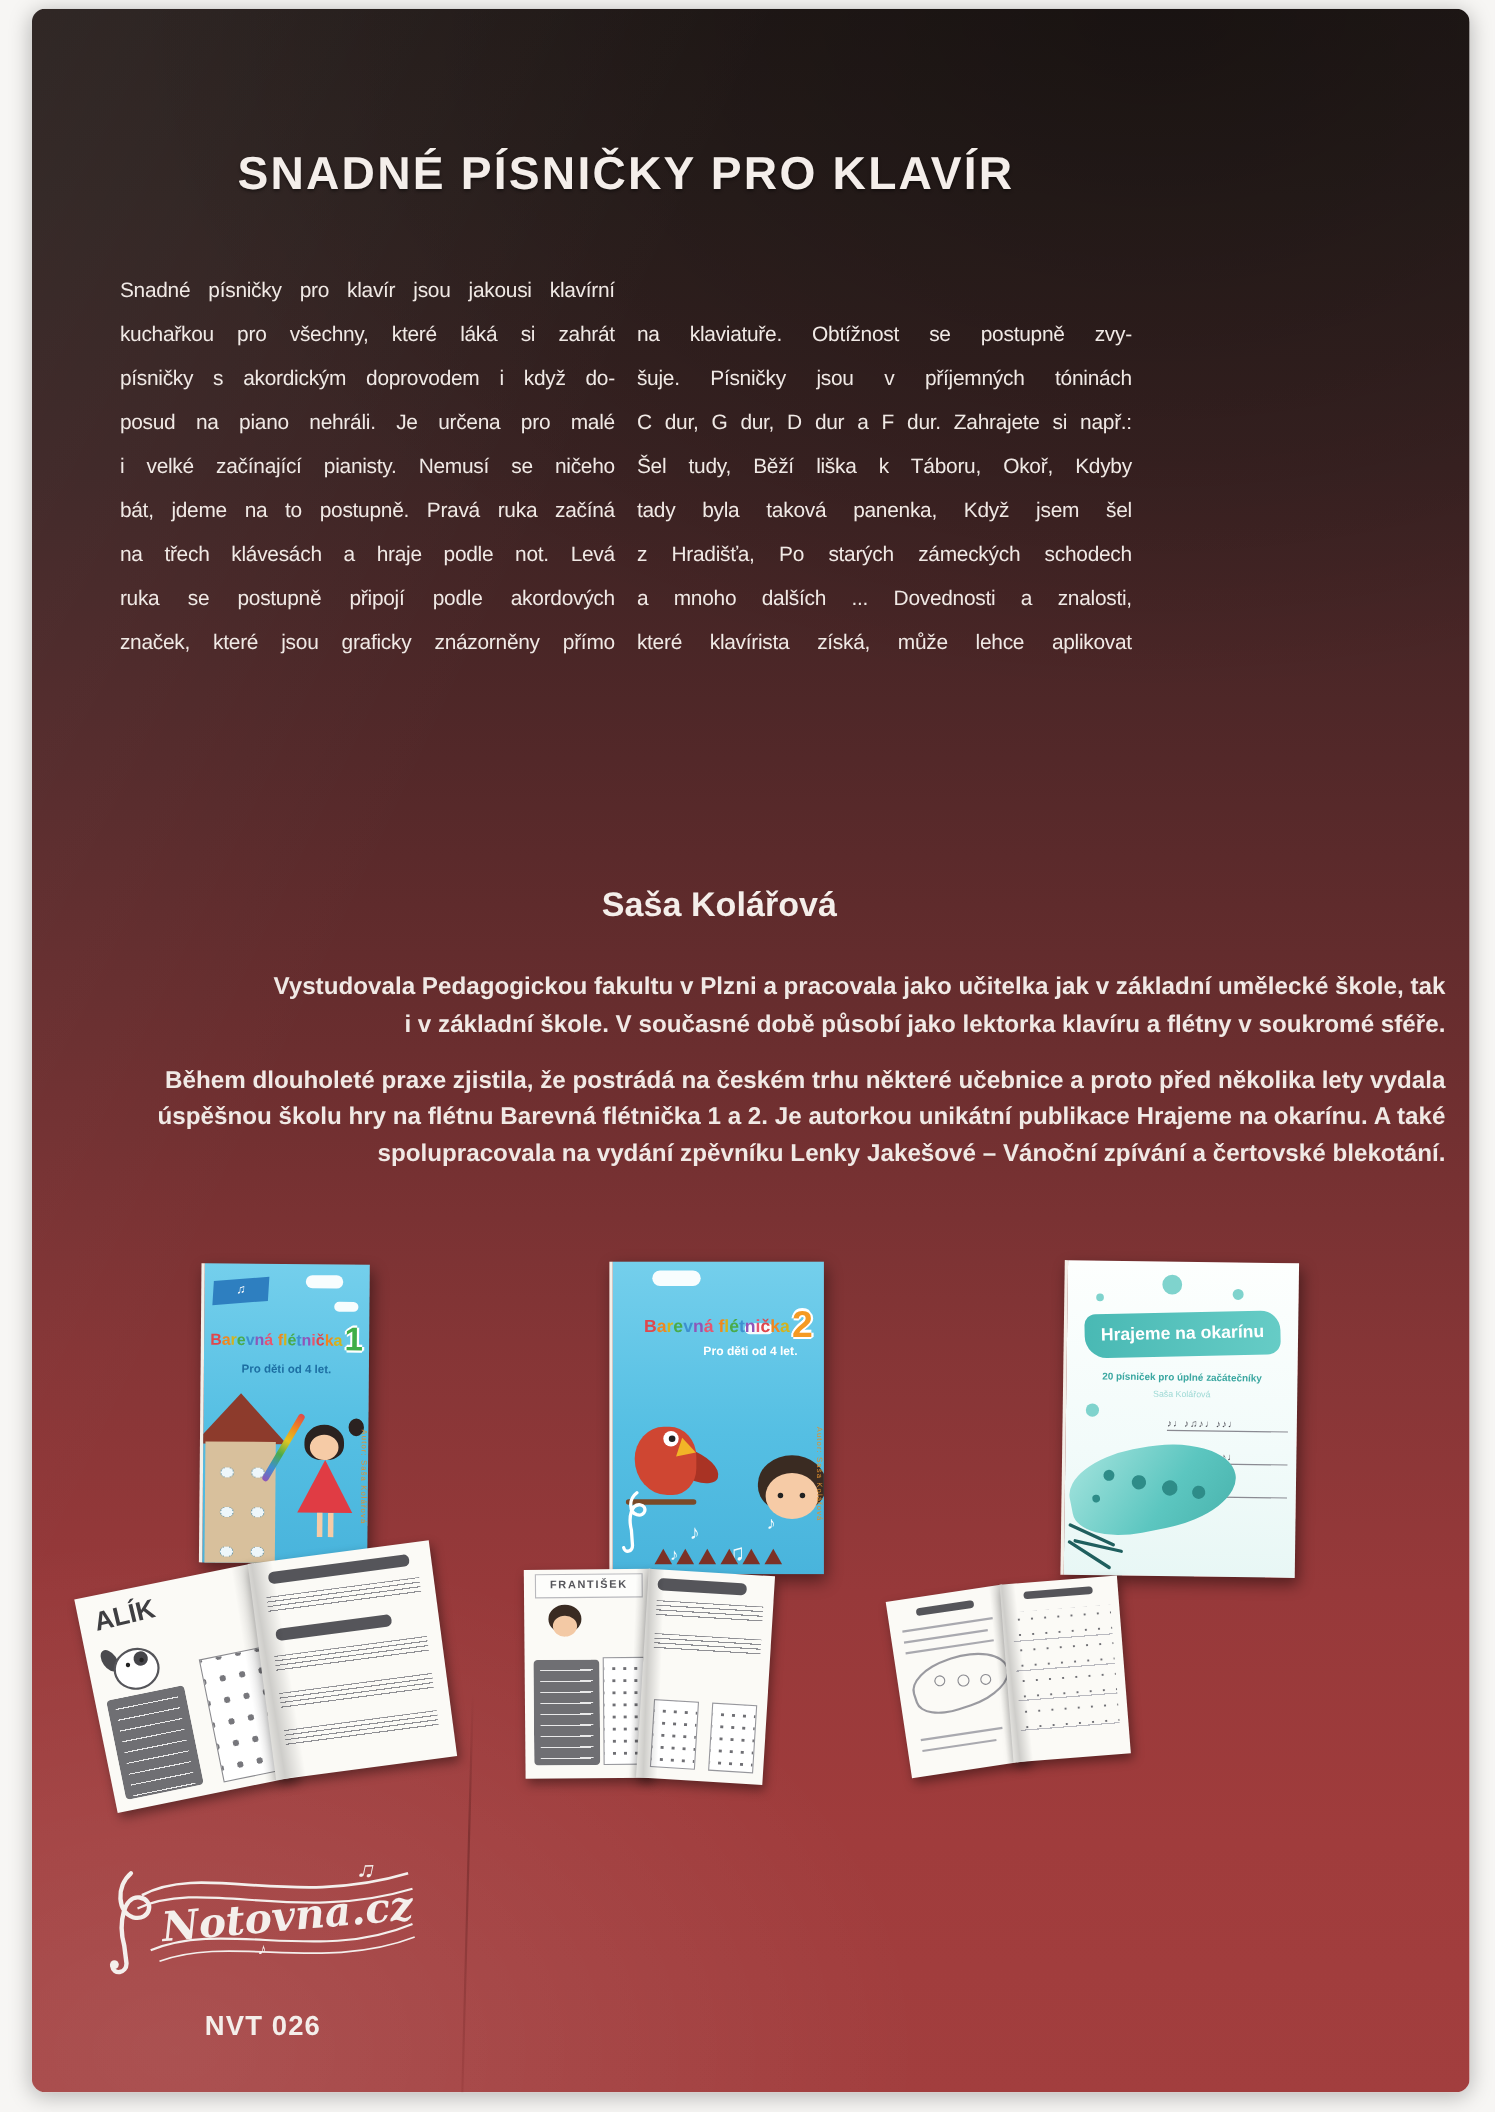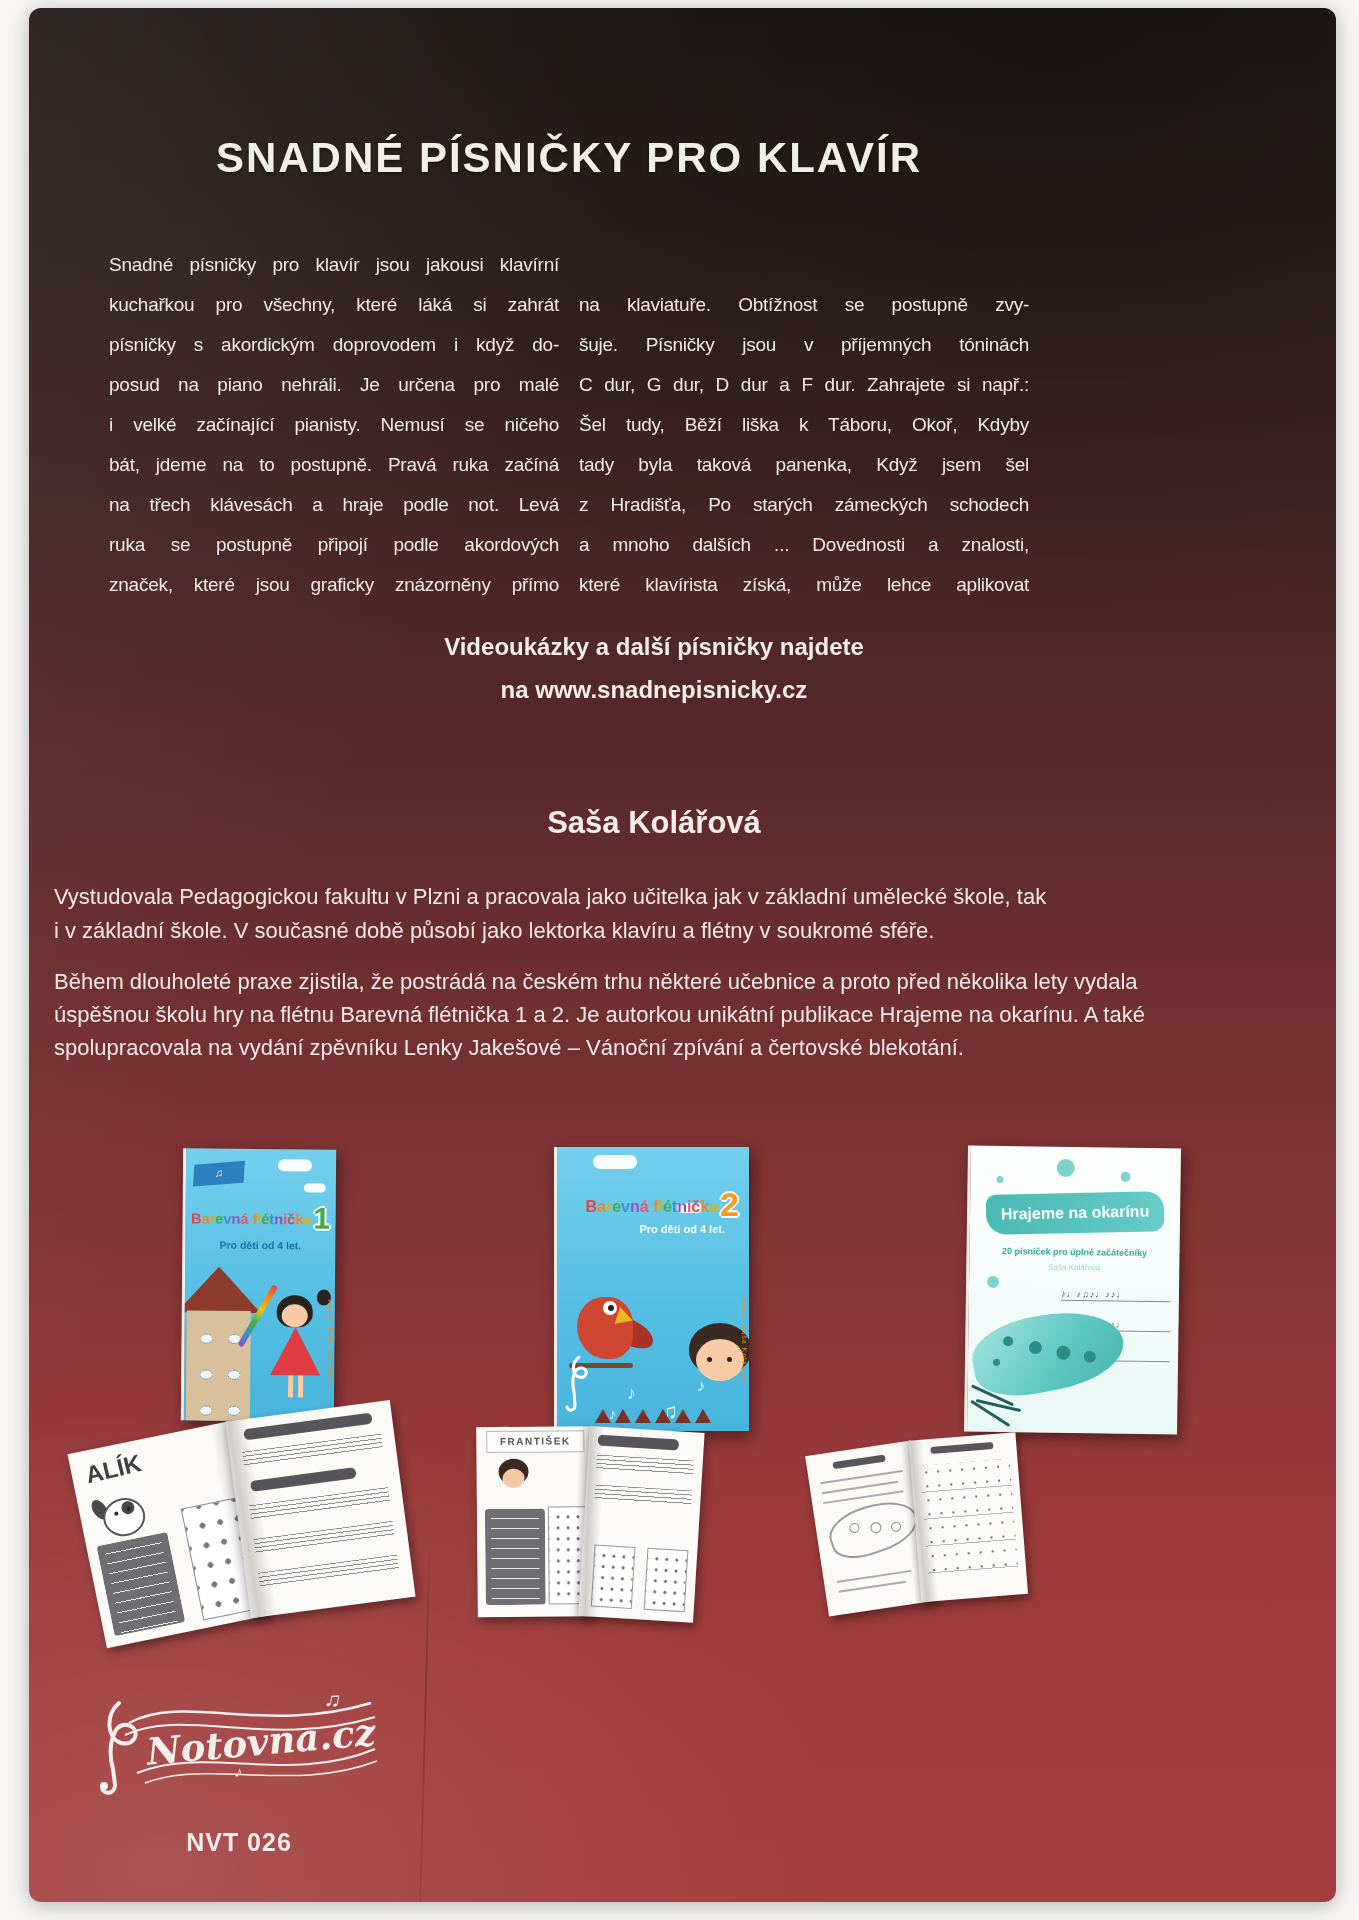--- a/index.html
+++ b/index.html
@@ -24,22 +24,22 @@
     font-size:19px;line-height:40px;letter-spacing:-0.25px;}
   .col{position:absolute;top:0;width:450px;white-space:pre-line;text-align:justify;}
   .col1{left:0;text-align-last:justify;}
   .col2{left:470px;}
   .col2 .jall{white-space:pre-line;text-align:justify;text-align-last:justify;}
   .col2 .lastline{text-align:left;}
   .promo{position:absolute;left:75px;top:617px;width:1100px;text-align:center;white-space:pre-line;
     color:#f4eeea;font-weight:bold;font-size:24px;line-height:43px;}
   .author-name{position:absolute;left:75px;top:797px;width:1100px;text-align:center;
     color:#f4eeea;font-weight:bold;font-size:31px;}
-  .bio{position:absolute;left:25px;width:1260px;text-align:left;white-space:pre-line;
-    color:#f0e9e5;font-size:22px;}
+  .bio{position:absolute;left:25px;width:1260px;text-align:right;white-space:pre-line;
+    color:#f0e9e5;font-size:22px;font-weight:bold;}
   .bio1{top:872px;line-height:34px;}
   .bio2{top:957px;line-height:33px;}
 
   
   .cover{position:absolute;border-left:3px solid #f3efe8;box-shadow:3px 6px 14px rgba(0,0,0,.45);overflow:hidden;}
   .cover1{left:153px;top:1141px;width:150px;height:272px;transform:rotate(.5deg);
     background:linear-gradient(180deg,#74cfec,#55bfe3 55%,#49b4dc);}
   .cover2{left:525px;top:1139px;width:192px;height:284px;
     background:linear-gradient(180deg,#74cfec,#55bfe3 55%,#49b4dc);}
   .cover3{left:937px;top:1139px;width:210px;height:286px;transform:rotate(.8deg);
@@ -187,22 +187,20 @@
 šuje. Písničky jsou v příjemných tóninách
 C dur, G dur, D dur a F dur. Zahrajete si např.:
 Šel tudy, Běží liška k Táboru, Okoř, Kdyby
 tady byla taková panenka, Když jsem šel
 z Hradišťa, Po starých zámeckých schodech
 a mnoho dalších ... Dovednosti a znalosti,
 které klavírista získá, může lehce aplikovat</div>
       </div>
     </div>
 
-    <div class="promo">Videoukázky a další písničky najdete
-na www.snadnepisnicky.cz</div>
 
     <div class="author-name">Saša Kolářová</div>
     <div class="bio bio1">Vystudovala Pedagogickou fakultu v Plzni a pracovala jako učitelka jak v základní umělecké škole, tak
 i v základní škole. V současné době působí jako lektorka klavíru a flétny v soukromé sféře.</div>
     <div class="bio bio2">Během dlouholeté praxe zjistila, že postrádá na českém trhu některé učebnice a proto před několika lety vydala
 úspěšnou školu hry na flétnu Barevná flétnička 1 a 2. Je autorkou unikátní publikace Hrajeme na okarínu. A také
 spolupracovala na vydání zpěvníku Lenky Jakešové – Vánoční zpívání a čertovské blekotání.</div>
 
     <div class="cover cover1 c1">
       <div class="flag"><span>♫</span></div>

